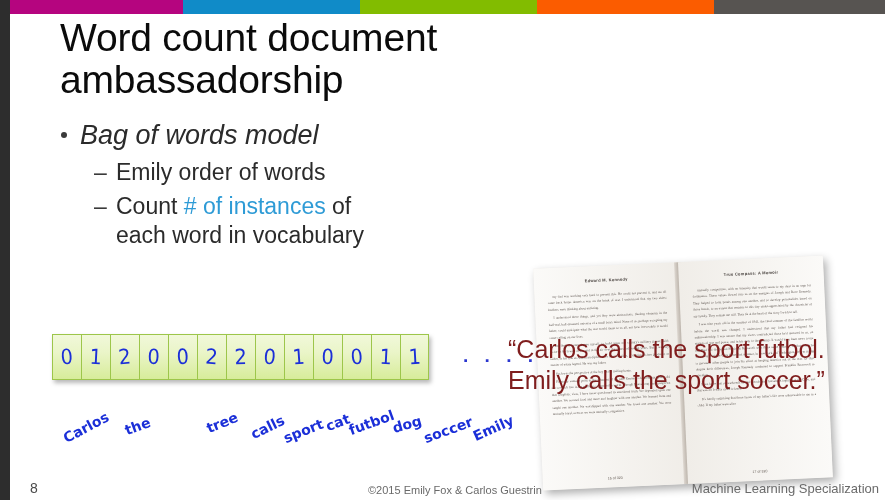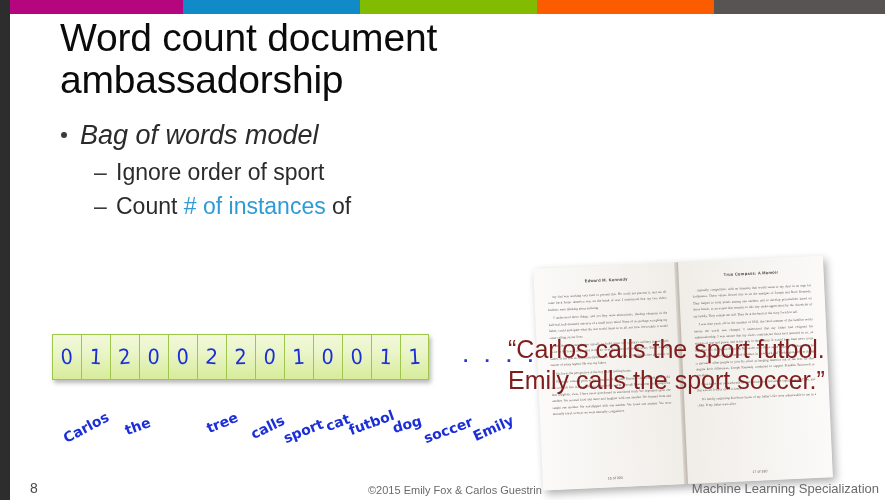--- a/index.html
+++ b/index.html
@@ -270,25 +270,26 @@
     <div>ambassadorship</div>
   </div>
 
   <div class="bullets">
     <div class="b1">
       <span class="dot"></span>
       <span>Bag of words model</span>
     </div>
     <div class="b2">
       <span class="dash">–</span>
-      <span>Ignore order of sport</span>
+      <span>Emily order of words</span>
     </div>
     <div class="b2">
       <span class="dash">–</span>
       <span>Count </span><span class="accent"># of instances</span><span> of</span>
+      <span class="cont">each word in vocabulary</span>
     </div>
   </div>
 
   <div class="grid">
       <div class="cell">
         <span class="num" style="transform: rotate(-5deg) scaleX(0.92);">0</span>
       </div>
       <div class="cell">
         <span class="num" style="transform: rotate(3deg) scaleX(0.92);">1</span>
       </div>

